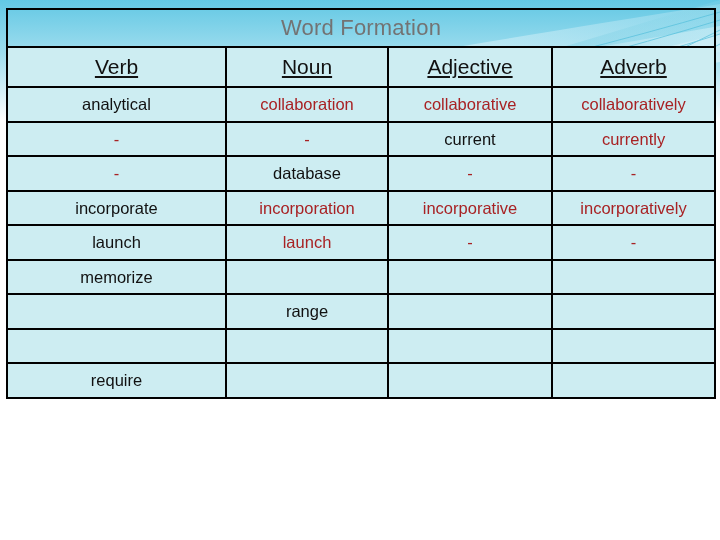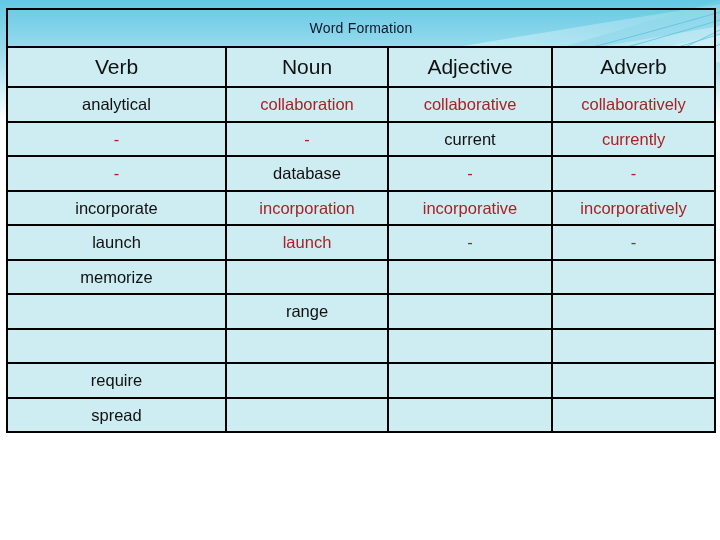--- a/index.html
+++ b/index.html
@@ -42,31 +42,32 @@
     text-align: center;
     vertical-align: middle;
     padding: 0;
     font-weight: normal;
   }
 
   
   .title-cell {
     background: transparent !important;
     height: 36px;
-    font-size: 14px;
+    font-size: 22px;
     font-weight: bold;
-    color: #0f172a;
+    color: #737373;
     letter-spacing: 0.2px;
   }
 
   .header-cell {
     height: 38px;
     font-size: 21px;
     font-weight: bold;
     color: #111111;
+    text-decoration: underline;
   }
 
   .body-cell {
     height: 32.5px;
     font-size: 16.5px;
     line-height: 1.1;
     color: #111111;
   }
   .body-cell.given { color: #111111; }
   .body-cell.answer { color: #A82224; }
@@ -180,20 +181,14 @@
         <td class="body-cell empty"></td>
         <td class="body-cell empty"></td>
         <td class="body-cell empty"></td>
       </tr>
       <tr>
         <td class="body-cell given">require</td>
         <td class="body-cell empty"></td>
         <td class="body-cell empty"></td>
         <td class="body-cell empty"></td>
       </tr>
-      <tr>
-        <td class="body-cell given">spread</td>
-        <td class="body-cell empty"></td>
-        <td class="body-cell empty"></td>
-        <td class="body-cell empty"></td>
-      </tr>
     </tbody>
 </table>
 
 </body></html>

